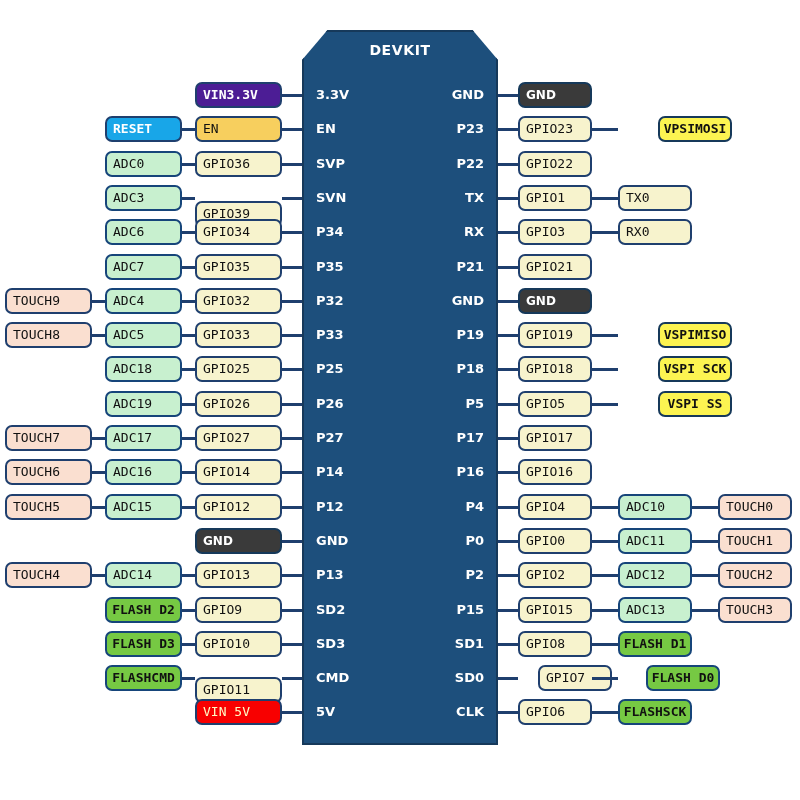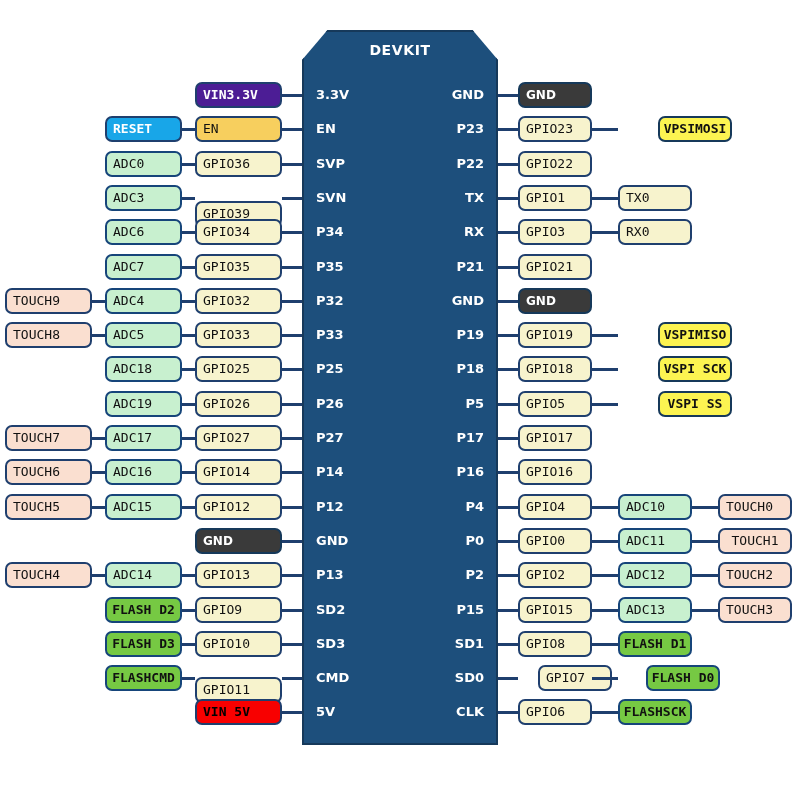--- a/index.html
+++ b/index.html
@@ -55,21 +55,21 @@
   .box.center{text-align:center;padding:0 2px;}
 
   .t-gpio  {background:#f7f3cd;}
   .t-adc   {background:#c8f0cf;border-color:#16457a;}
   .t-touch {background:#fadfd0;}
   .t-gnd   {background:#3a3a3a;color:#ffffff;border-color:#16395a;
             font-family:"DejaVu Sans",sans-serif;font-weight:bold;font-size:12px;}
   .t-vin33 {background:#4c1d95;color:#ffffff;font-weight:bold;}
   .t-en    {background:#f7cf5e;}
   .t-reset {background:#18a6e8;color:#ffffff;font-weight:bold;}
-  .t-vin5  {background:#f80000;color:#000000;font-weight:bold;}
+  .t-vin5  {background:#f80000;color:#fef9c3;font-weight:normal;}
   .t-vspi  {background:#fcf451;font-weight:bold;border-color:#16395a;margin-left:40px;}
   .t-flash {background:#76c943;font-weight:bold;border-color:#16457a;}
 </style>
 </head>
 <body>
 
 <div id="stage">
     <div class="board" style="left: 302px; top: 30px; width: 196px; height: 715px;">
       <div class="board-title">DEVKIT</div>
     </div>
@@ -228,21 +228,21 @@
     <div class="wire" style="left: 592px; top: 506px; width: 26px;"></div>
     <div class="box t-adc" style="left: 618px; width: 74px; top: 494px;">ADC10</div>
     <div class="wire" style="left: 692px; top: 506px; width: 26px;"></div>
     <div class="box t-touch" style="left: 718px; width: 74px; top: 494px;">TOUCH0</div>
     <div class="pinlabel r" style="top: 532px; left: 404px; width: 80px;">P0</div>
     <div class="wire" style="left: 498px; top: 540px; width: 20px;"></div>
     <div class="box t-gpio" style="left: 518px; width: 74px; top: 528px;">GPIO0</div>
     <div class="wire" style="left: 592px; top: 540px; width: 26px;"></div>
     <div class="box t-adc" style="left: 618px; width: 74px; top: 528px;">ADC11</div>
     <div class="wire" style="left: 692px; top: 540px; width: 26px;"></div>
-    <div class="box t-touch" style="left: 718px; width: 74px; top: 528px; text-align: center;">TOUCH1</div>
+    <div class="box t-touch" style="left: 718px; width: 74px; top: 528px;">TOUCH1</div>
     <div class="pinlabel r" style="top: 566px; left: 404px; width: 80px;">P2</div>
     <div class="wire" style="left: 498px; top: 574px; width: 20px;"></div>
     <div class="box t-gpio" style="left: 518px; width: 74px; top: 562px;">GPIO2</div>
     <div class="wire" style="left: 592px; top: 574px; width: 26px;"></div>
     <div class="box t-adc" style="left: 618px; width: 74px; top: 562px;">ADC12</div>
     <div class="wire" style="left: 692px; top: 574px; width: 26px;"></div>
     <div class="box t-touch" style="left: 718px; width: 74px; top: 562px;">TOUCH2</div>
     <div class="pinlabel r" style="top: 601px; left: 404px; width: 80px;">P15</div>
     <div class="wire" style="left: 498px; top: 609px; width: 20px;"></div>
     <div class="box t-gpio" style="left: 518px; width: 74px; top: 597px;">GPIO15</div>

